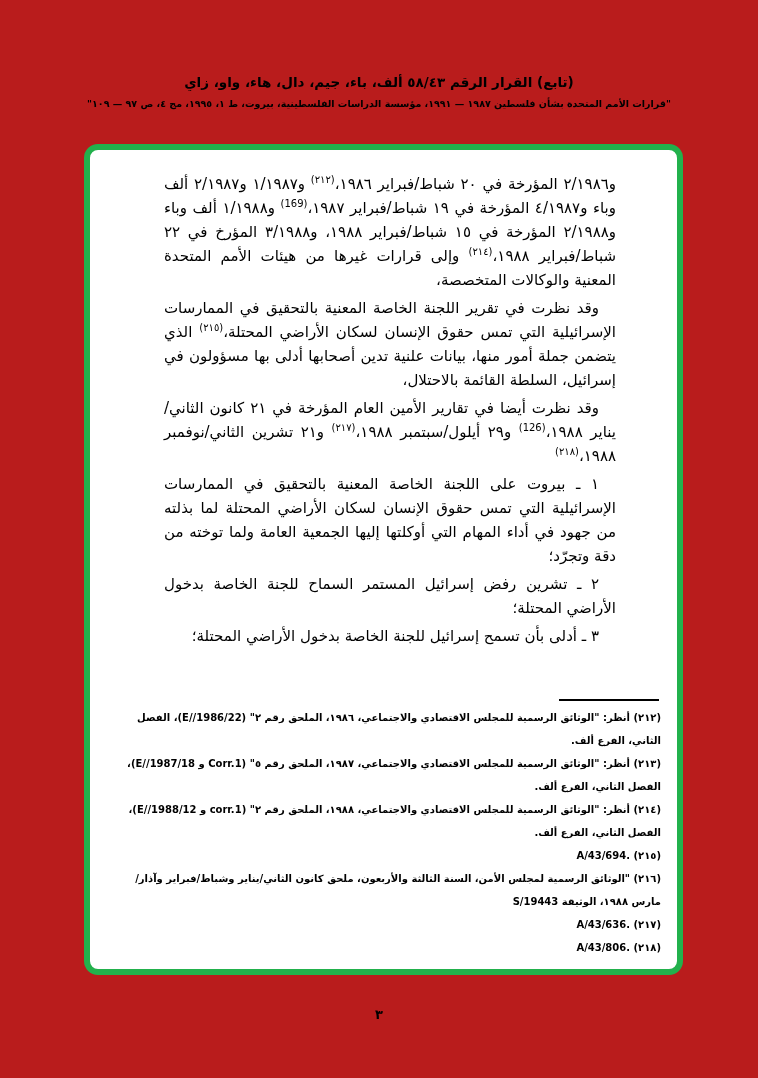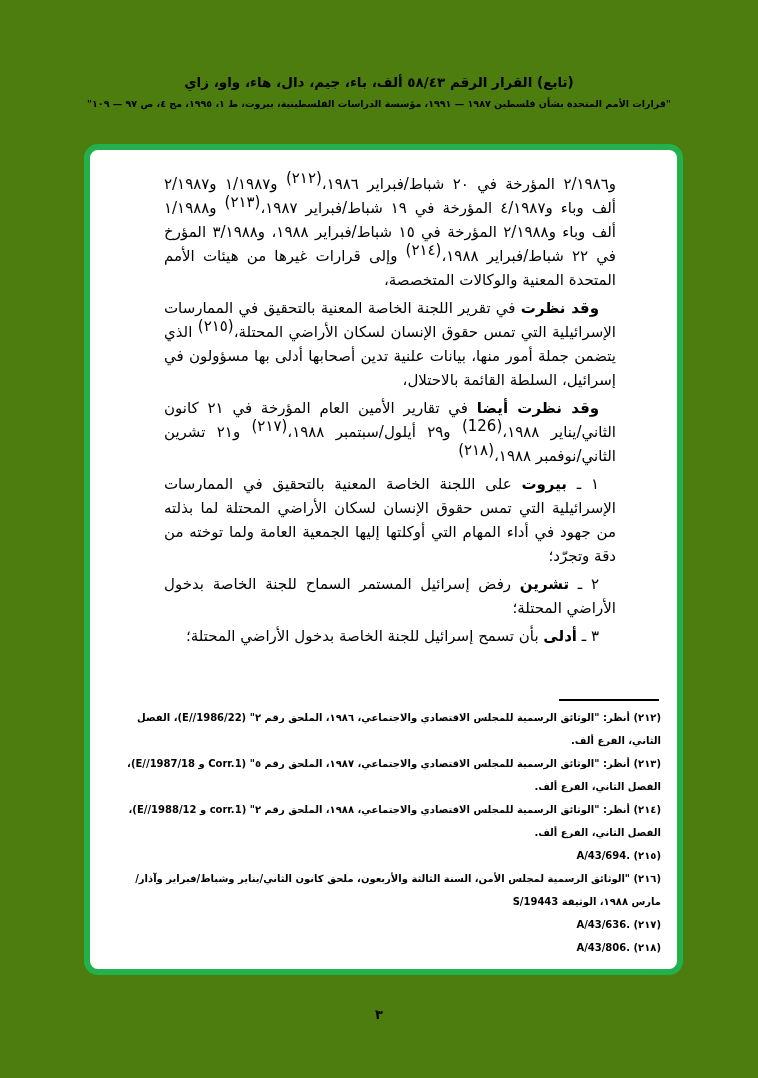--- a/index.html
+++ b/index.html
@@ -1,21 +1,21 @@
 <!DOCTYPE html>
 <html lang="ar"><head>
 <meta charset="utf-8">
 <style>
   * { box-sizing: border-box; }
   html,body { margin:0; padding:0; background:#e8e8e8; }
   .page {
     position: relative;
     width: 758px; height: 1078px;
     margin: 0 auto;
-    background: #4d7c0f;
+    background: #b91c1c;
     font-family: "DejaVu Sans", sans-serif;
     color: #000;
     overflow: hidden;
   }
   
   .header { position:absolute; top:74px; left:0; right:0; text-align:center; direction:rtl; }
   .header .title  { font-size:13.5px; font-weight:bold; margin:0; letter-spacing:0; }
   .header .source { font-size:9.5px;  font-weight:bold; margin-top:8px; }
   
   .frame {
@@ -30,22 +30,22 @@
   .doc {
     direction:rtl;
     margin:22px 61px 0 74px;
     font-size:15px;
     line-height:24px;
     text-align:justify;
     text-align-last:right;
   }
   .doc p { margin:0 0 4px 0; }
   .doc p.ind { text-indent:17px; }
-  .doc b { font-weight:bold; }
-  .doc sup.fnref { font-size:15px; line-height:0; vertical-align:6px; }
+  .doc b { font-weight:normal; }
+  .doc sup.fnref { font-size:10px; line-height:0; vertical-align:6px; }
   
   .fns {
     direction:rtl;
     margin:auto 16px 10px 20px;
     font-size:10px;
     line-height:23px;
     font-weight:bold;
     text-align:right;
   }
   .fnrule {
@@ -66,21 +66,21 @@
 
 <div class="page">
 
   <div class="header">
     <div class="title">(تابع) القرار الرقم ٥٨/٤٣ ألف، باء، جيم، دال، هاء، واو، زاي</div>
     <div class="source">"قرارات الأمم المتحدة بشأن فلسطين ١٩٨٧ — ١٩٩١، مؤسسة الدراسات الفلسطينية، بيروت، ط ١، ١٩٩٥، مج ٤، ص ٩٧ — ١٠٩"</div>
   </div>
 
   <div class="frame">
     <div class="doc">
-        <p>و٢/١٩٨٦ المؤرخة في ٢٠ شباط/فبراير ١٩٨٦،<sup class="fnref">(٢١٢)</sup> و١/١٩٨٧ و٢/١٩٨٧ ألف وباء و٤/١٩٨٧ المؤرخة في ١٩ شباط/فبراير ١٩٨٧،<sup class="fnref">(٢١٣)</sup> و١/١٩٨٨ ألف وباء و٢/١٩٨٨ المؤرخة في ١٥ شباط/فبراير ١٩٨٨، و٣/١٩٨٨ المؤرخ في ٢٢ شباط/فبراير ١٩٨٨،<sup class="fnref">(٢١٤)</sup> وإلى قرارات غيرها من هيئات الأمم المتحدة المعنية والوكالات المتخصصة،</p>
+        <p>و٢/١٩٨٦ المؤرخة في ٢٠ شباط/فبراير ١٩٨٦،<sup class="fnref">(٢١٢)</sup> و١/١٩٨٧ و٢/١٩٨٧ ألف وباء و٤/١٩٨٧ المؤرخة في ١٩ شباط/فبراير ١٩٨٧،<sup class="fnref">(169)</sup> و١/١٩٨٨ ألف وباء و٢/١٩٨٨ المؤرخة في ١٥ شباط/فبراير ١٩٨٨، و٣/١٩٨٨ المؤرخ في ٢٢ شباط/فبراير ١٩٨٨،<sup class="fnref">(٢١٤)</sup> وإلى قرارات غيرها من هيئات الأمم المتحدة المعنية والوكالات المتخصصة،</p>
         <p class="ind"><b>وقد نظرت</b> في تقرير اللجنة الخاصة المعنية بالتحقيق في الممارسات الإسرائيلية التي تمس حقوق الإنسان لسكان الأراضي المحتلة،<sup class="fnref">(٢١٥)</sup> الذي يتضمن جملة أمور منها، بيانات علنية تدين أصحابها أدلى بها مسؤولون في إسرائيل، السلطة القائمة بالاحتلال،</p>
         <p class="ind"><b>وقد نظرت أيضا</b> في تقارير الأمين العام المؤرخة في ٢١ كانون الثاني/يناير ١٩٨٨،<sup class="fnref">(126)</sup> و٢٩ أيلول/سبتمبر ١٩٨٨،<sup class="fnref">(٢١٧)</sup> و٢١ تشرين الثاني/نوفمبر ١٩٨٨،<sup class="fnref">(٢١٨)</sup></p>
         <p class="ind">١ ـ <b>بيروت</b> على اللجنة الخاصة المعنية بالتحقيق في الممارسات الإسرائيلية التي تمس حقوق الإنسان لسكان الأراضي المحتلة لما بذلته من جهود في أداء المهام التي أوكلتها إليها الجمعية العامة ولما توخته من دقة وتجرّد؛</p>
         <p class="ind">٢ ـ <b>تشرين</b> رفض إسرائيل المستمر السماح للجنة الخاصة بدخول الأراضي المحتلة؛</p>
         <p class="ind">٣ ـ <b>أدلى</b> بأن تسمح إسرائيل للجنة الخاصة بدخول الأراضي المحتلة؛</p>
       </div>
     <div class="fns">
       <div class="fnrule"></div>
       <div>
           <div class="fn">(٢١٢) أنظر: "الوثائق الرسمية للمجلس الاقتصادي والاجتماعي، ١٩٨٦، الملحق رقم ٢" <span class="latin" dir="ltr">(E//1986/22)</span>، الفصل الثاني، الفرع ألف.</div>

